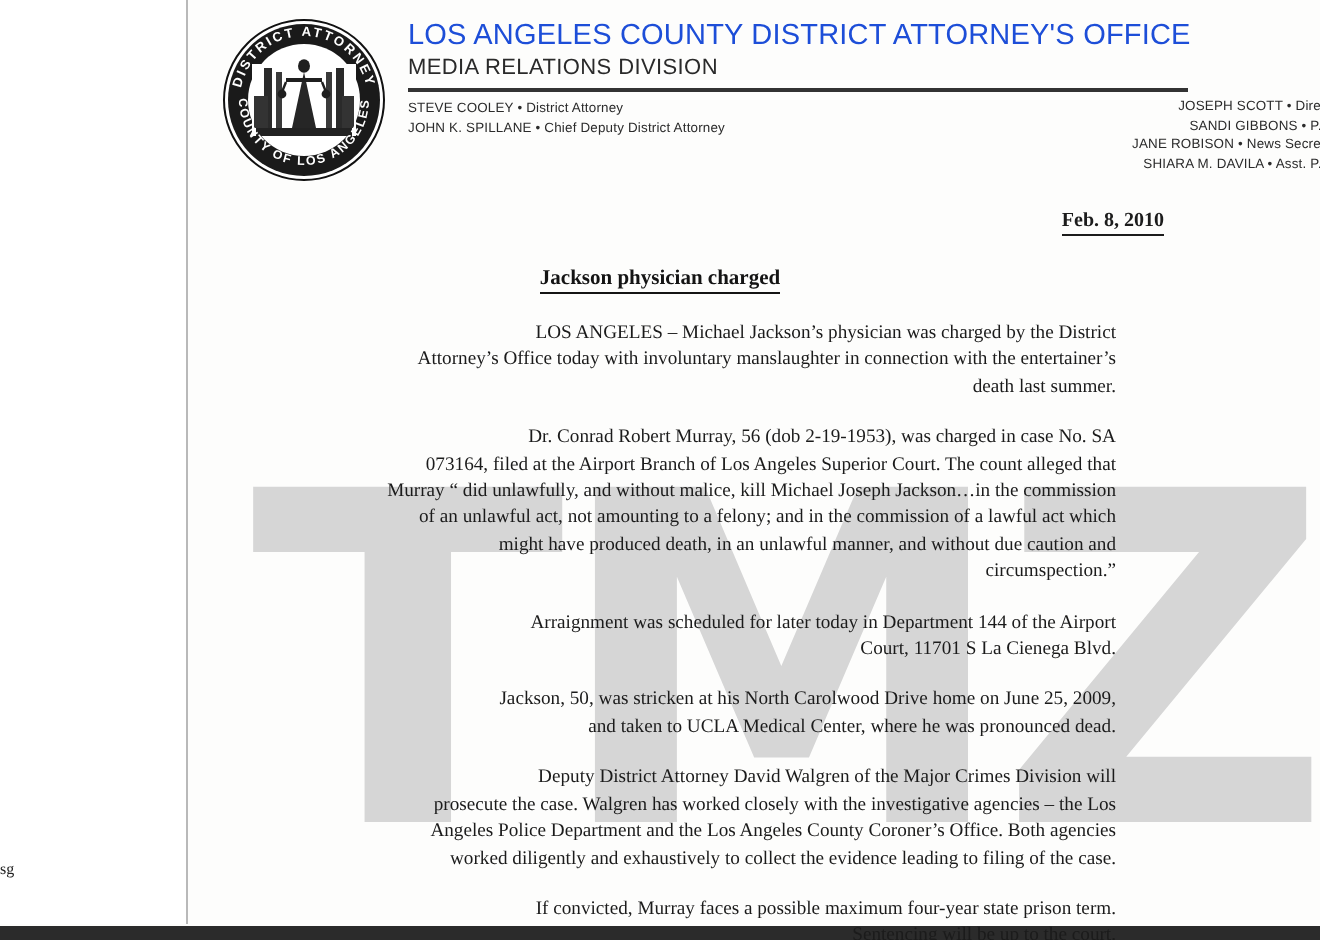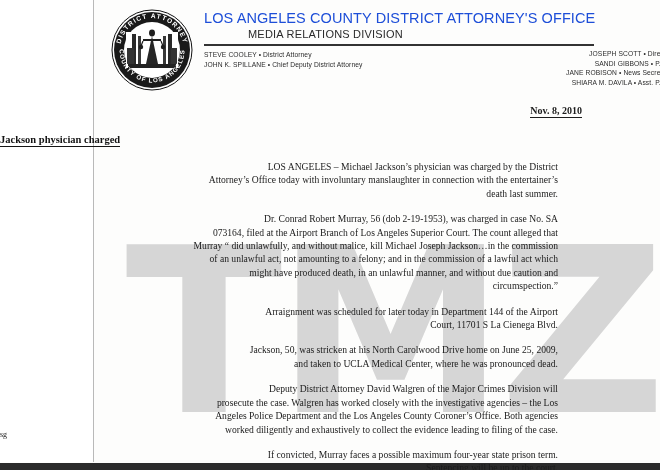--- a/index.html
+++ b/index.html
@@ -100,21 +100,20 @@
     letter-spacing: 0.1px;
     color: #1d4ed8;
     white-space: nowrap;
   }
   .div-name {
     font-family: "Liberation Sans", sans-serif;
     font-size: 11px;
     color: #2a2a2a;
     margin-top: 2px;
     letter-spacing: 0.2px;
-    margin-left: 44px;
   }
   .rule {
     margin-top: 4px;
     width: 390px;
     height: 2px;
     background: #333333;
   }
 
   .staff {
     position: absolute;
@@ -152,21 +151,21 @@
     border-bottom: 1px solid #1c1c1c;
     padding-bottom: 0px;
     line-height: 12px;
   }
 
   .headline {
     position: absolute;
     left: 0;
     top: 134px;
     width: 660px;
-    text-align: left;
+    text-align: center;
     font-size: 10.5px;
     font-weight: bold;
     color: #141414;
   }
   .headline span {
     border-bottom: 1px solid #141414;
     padding-bottom: 1px;
   }
 
   .body-text {
@@ -255,21 +254,21 @@
         </div>
         <div class="staff-right">
           <div class="staff-line">JOSEPH SCOTT • Director</div>
           <div class="staff-line">SANDI GIBBONS • P.I.O.</div>
           <div class="staff-line">JANE ROBISON • News Secretary</div>
           <div class="staff-line">SHIARA M. DAVILA • Asst. P.I.O.</div>
         </div>
       </div>
     </div>
 
-    <div class="release-date">Nov. 8, 2010</div>
+    <div class="release-date">Feb. 8, 2010</div>
 
     <div class="headline">
       <span>Jackson physician charged</span>
     </div>
 
     <div class="body-text">
       <p>LOS ANGELES – Michael Jackson’s physician was charged by the District Attorney’s Office today with involuntary manslaughter in connection with the entertainer’s death last summer.</p>
       <p>Dr. Conrad Robert Murray, 56 (dob 2-19-1953), was charged in case No. SA 073164, filed at the Airport Branch of Los Angeles Superior Court.  The count alleged that Murray “ did unlawfully, and without malice, kill Michael Joseph Jackson…in the commission of an unlawful act, not amounting to a felony; and in the commission of a lawful act which might have produced death, in an unlawful manner, and without due caution and circumspection.”</p>
       <p>Arraignment was scheduled for later today in Department 144 of the Airport Court, 11701 S La Cienega Blvd.</p>
       <p>Jackson, 50, was stricken at his North Carolwood Drive home on June 25, 2009, and taken to UCLA Medical Center, where he was pronounced dead.</p>

